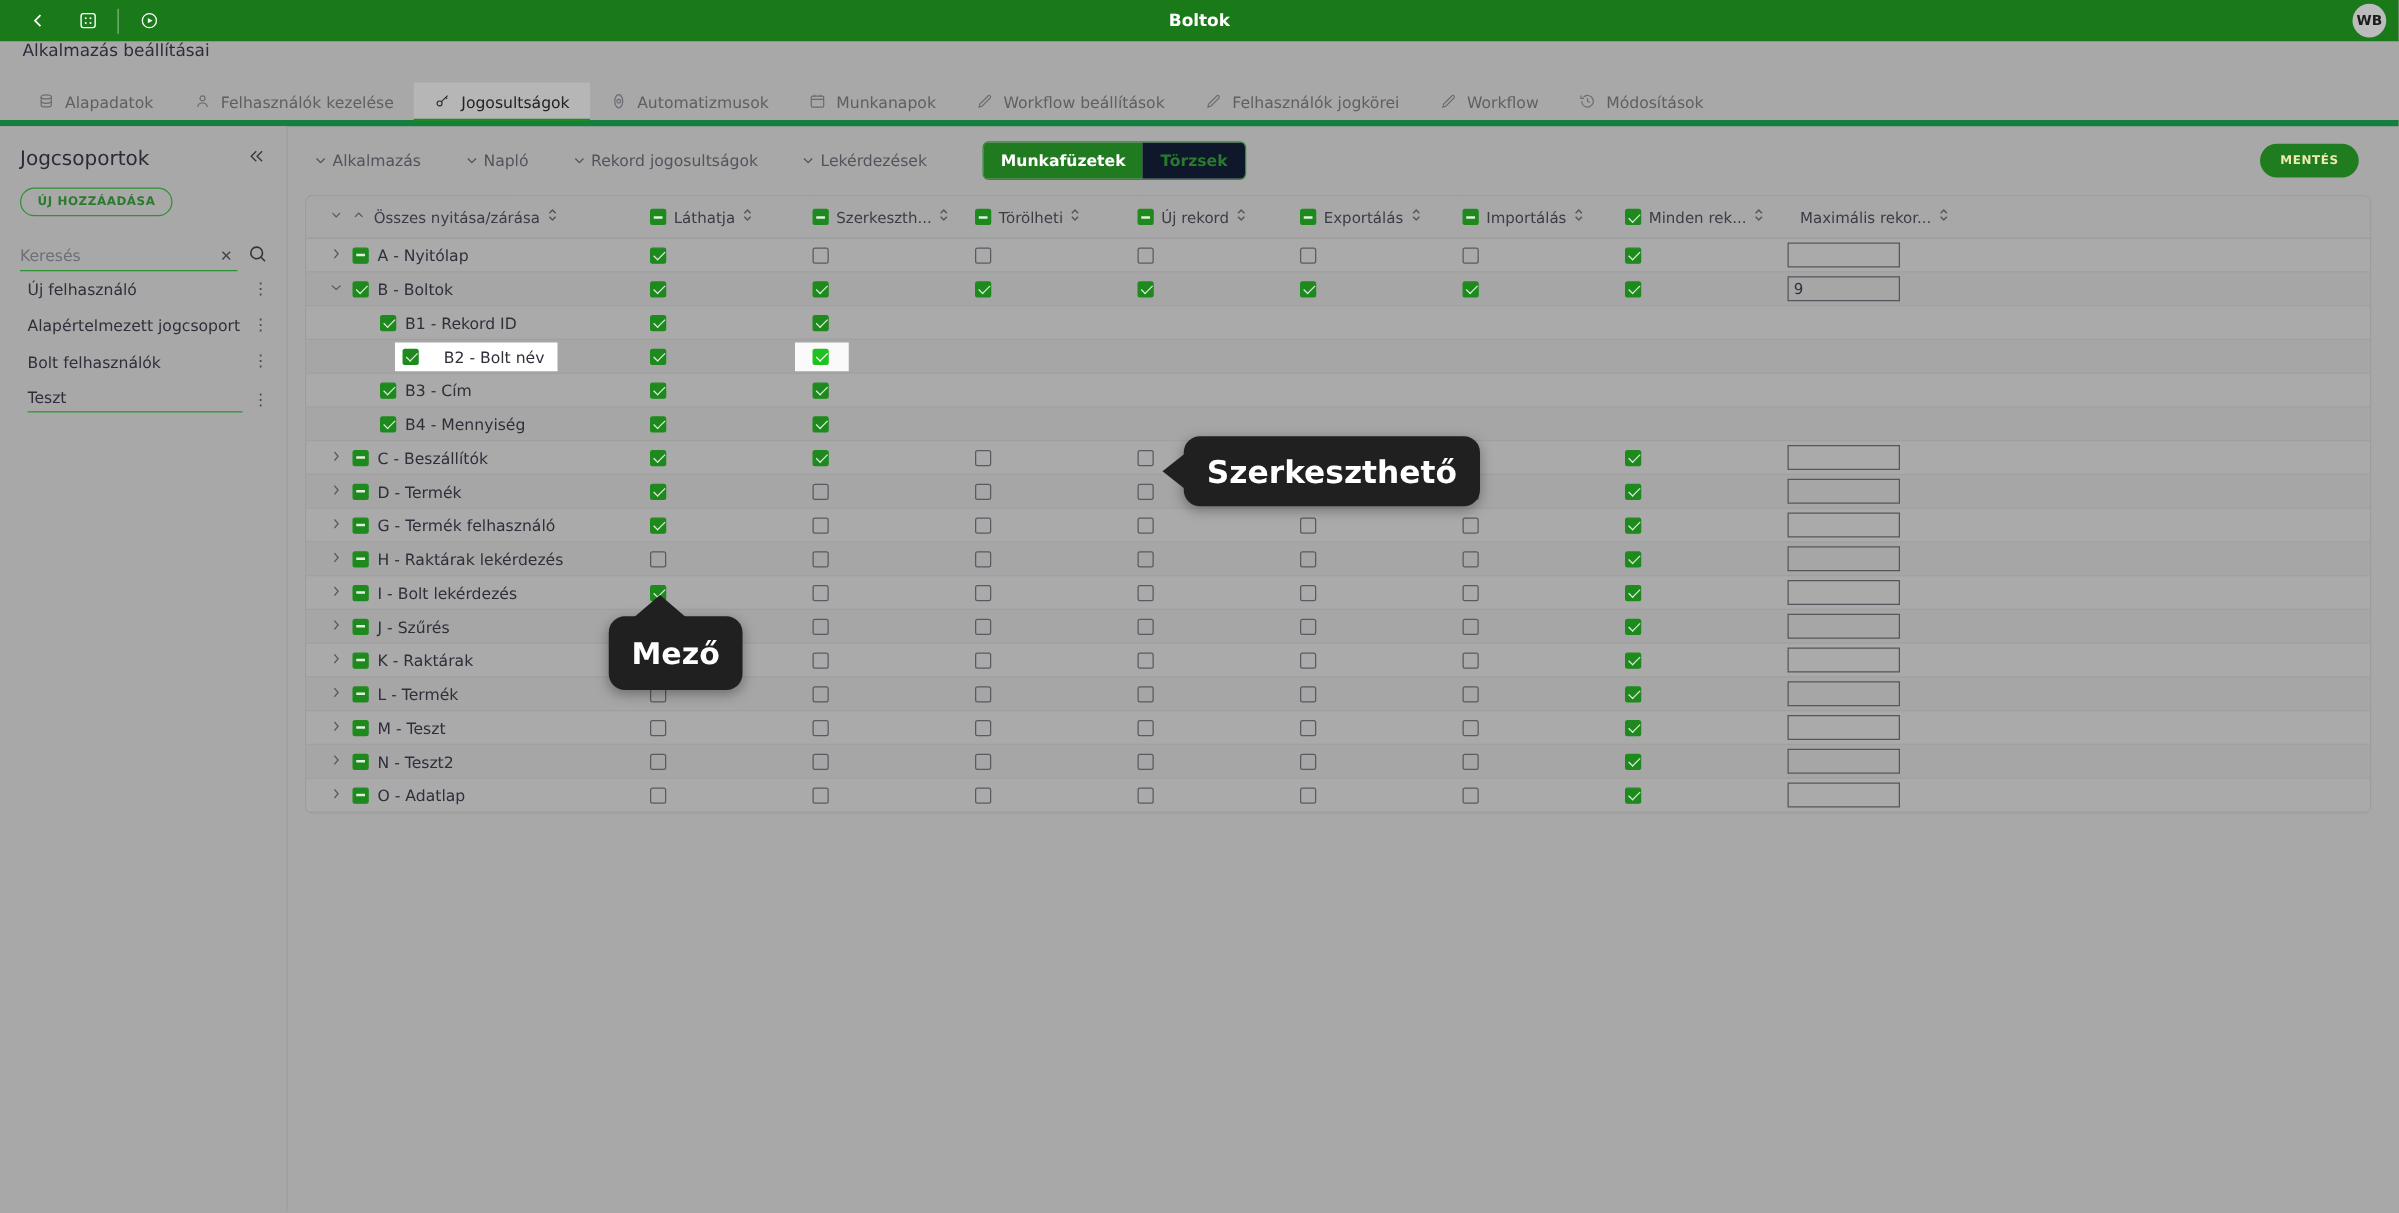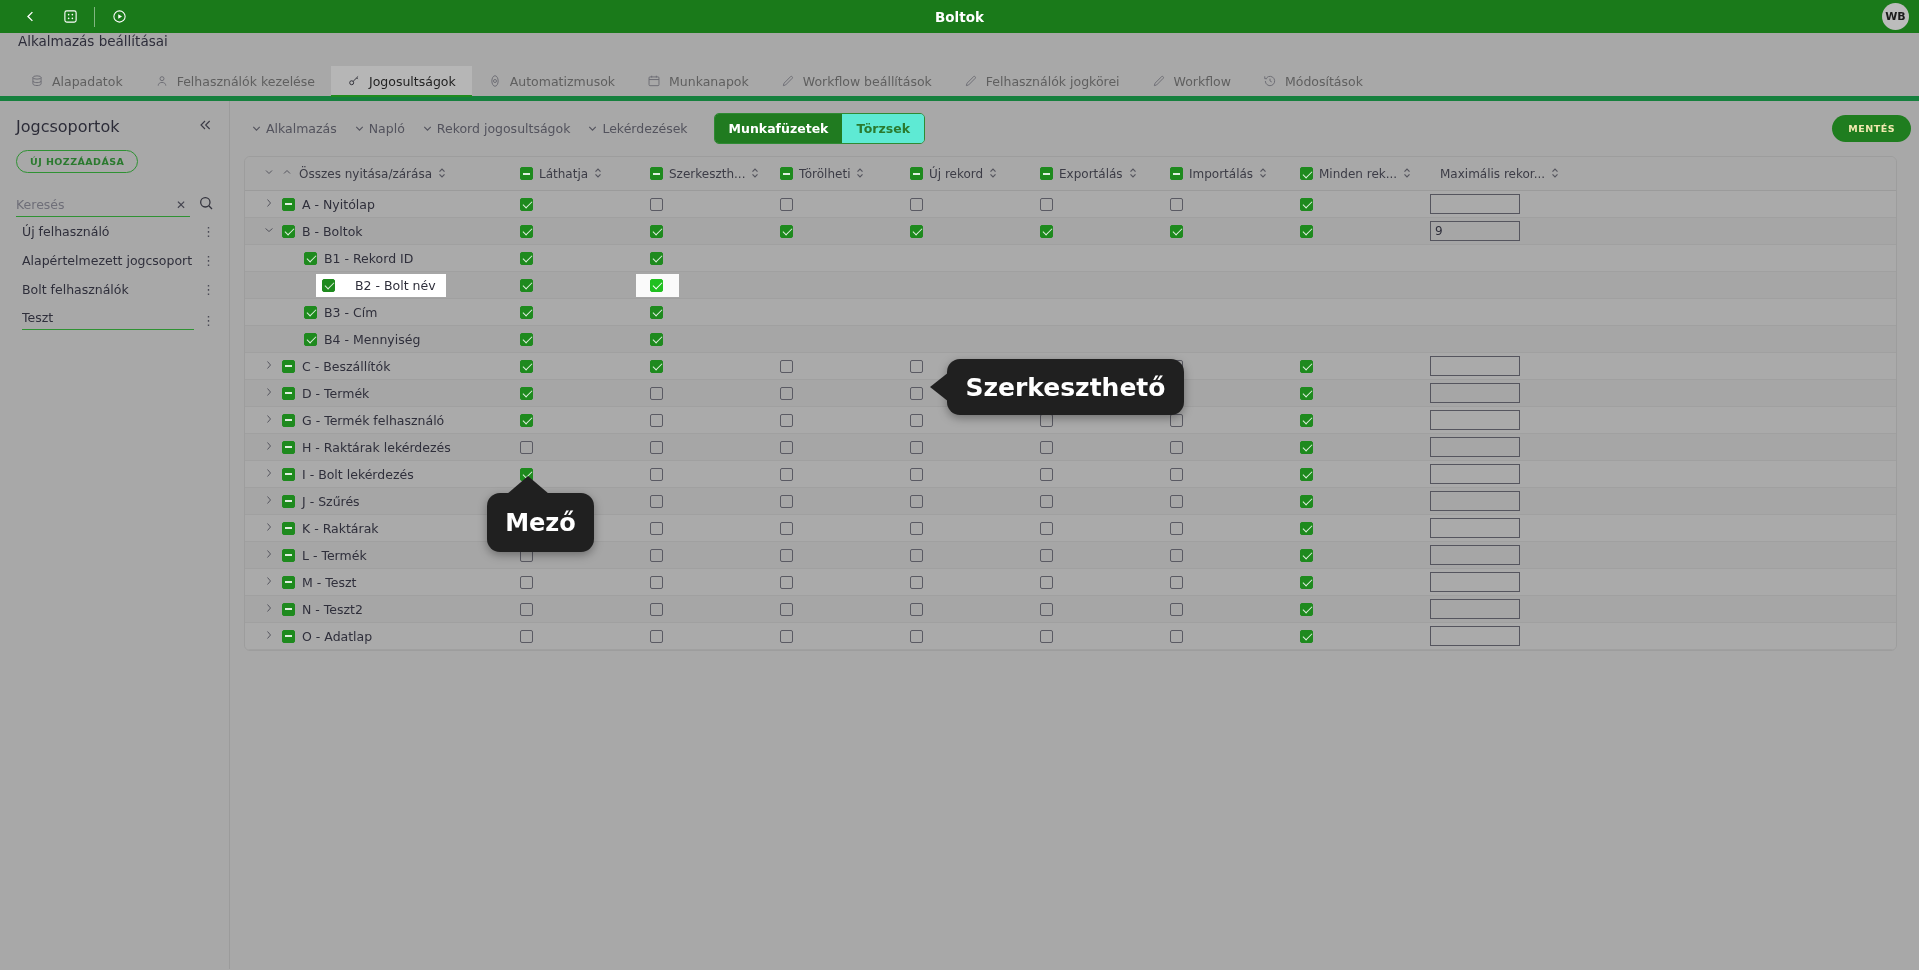--- a/index.html
+++ b/index.html
@@ -112,37 +112,37 @@
   .group-input {
     flex: 1; border: none; border-bottom: 1px solid #2f9233; background: transparent;
     outline: none; font-size: 12.5px; color: #2f2f3b; padding-bottom: 4px;
     font-family: inherit;
   }
 
   
   .main { flex: 1; position: relative; overflow: hidden; }
 
   .filterbar {
-    display: flex; align-items: center; gap: 0px;
-    padding: 12px 8px 10px 16px;
+    display: flex; align-items: center; gap: 18px;
+    padding: 12px 32px 10px 16px;
   }
   .fchip {
     display: flex; align-items: center; gap: 3px;
     font-size: 12.5px; color: #53535d; cursor: pointer;
     padding: 4px 12px 4px 4px;
   }
   .seg {
     display: flex; margin-left: 14px; border-radius: 5px; overflow: hidden;
     border: 1px solid #2f8a33;
   }
   .seg div {
     padding: 7px 14px; font-size: 12.5px; cursor: pointer; font-weight: 600;
   }
   .seg .on { background: #207b20; color: #fff; }
-  .seg .off { background: #5eead4; color: #2a7a2e; }
+  .seg .off { background: #0f172a; color: #2a7a2e; }
   .save-btn {
     margin-left: auto; background: #1f7d1f; color: #f2e9b0;
     border: none; border-radius: 16px; padding: 8px 16px;
     font-size: 9.5px; font-weight: 700; letter-spacing: .5px; cursor: pointer;
     font-family: inherit;
   }
 
   
   .table-card {
     margin: 2px 22px 0 14px;
@@ -219,21 +219,21 @@
   .tip-mezo {
     left: 257px; top: 392px; width: 107px; height: 59px;
     font-size: 24px;
   }
   .tip-mezo::after {
     content: ""; position: absolute; top: -17px; left: 20px;
     border-left: 21px solid transparent; border-right: 21px solid transparent;
     border-bottom: 18px solid #202020;
   }
   .tip-szerk {
-    left: 717px; top: 258px; width: 237px; height: 56px;
+    left: 717px; top: 248px; width: 237px; height: 56px;
     font-size: 25px;
   }
   .tip-szerk::after {
     content: ""; position: absolute; left: -17px; top: 13px;
     border-top: 15px solid transparent; border-bottom: 15px solid transparent;
     border-right: 19px solid #202020;
   }
 </style>
 </head>
 <body>

